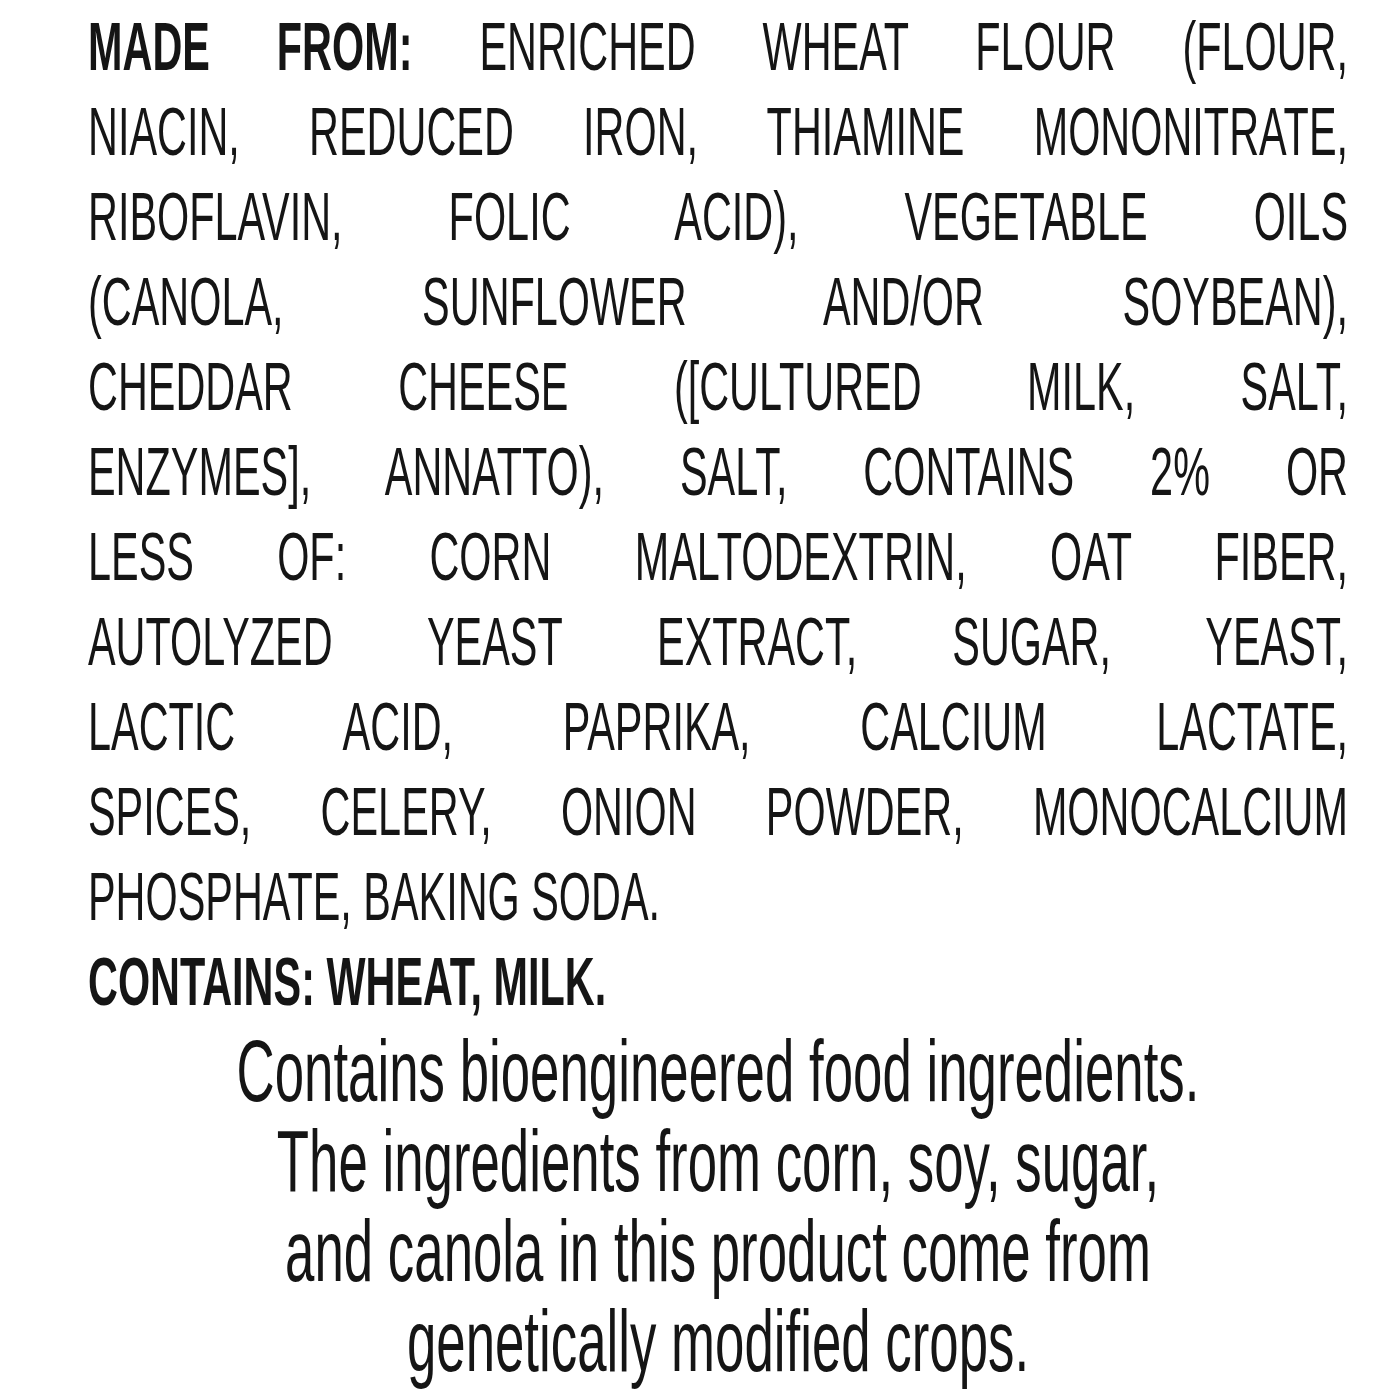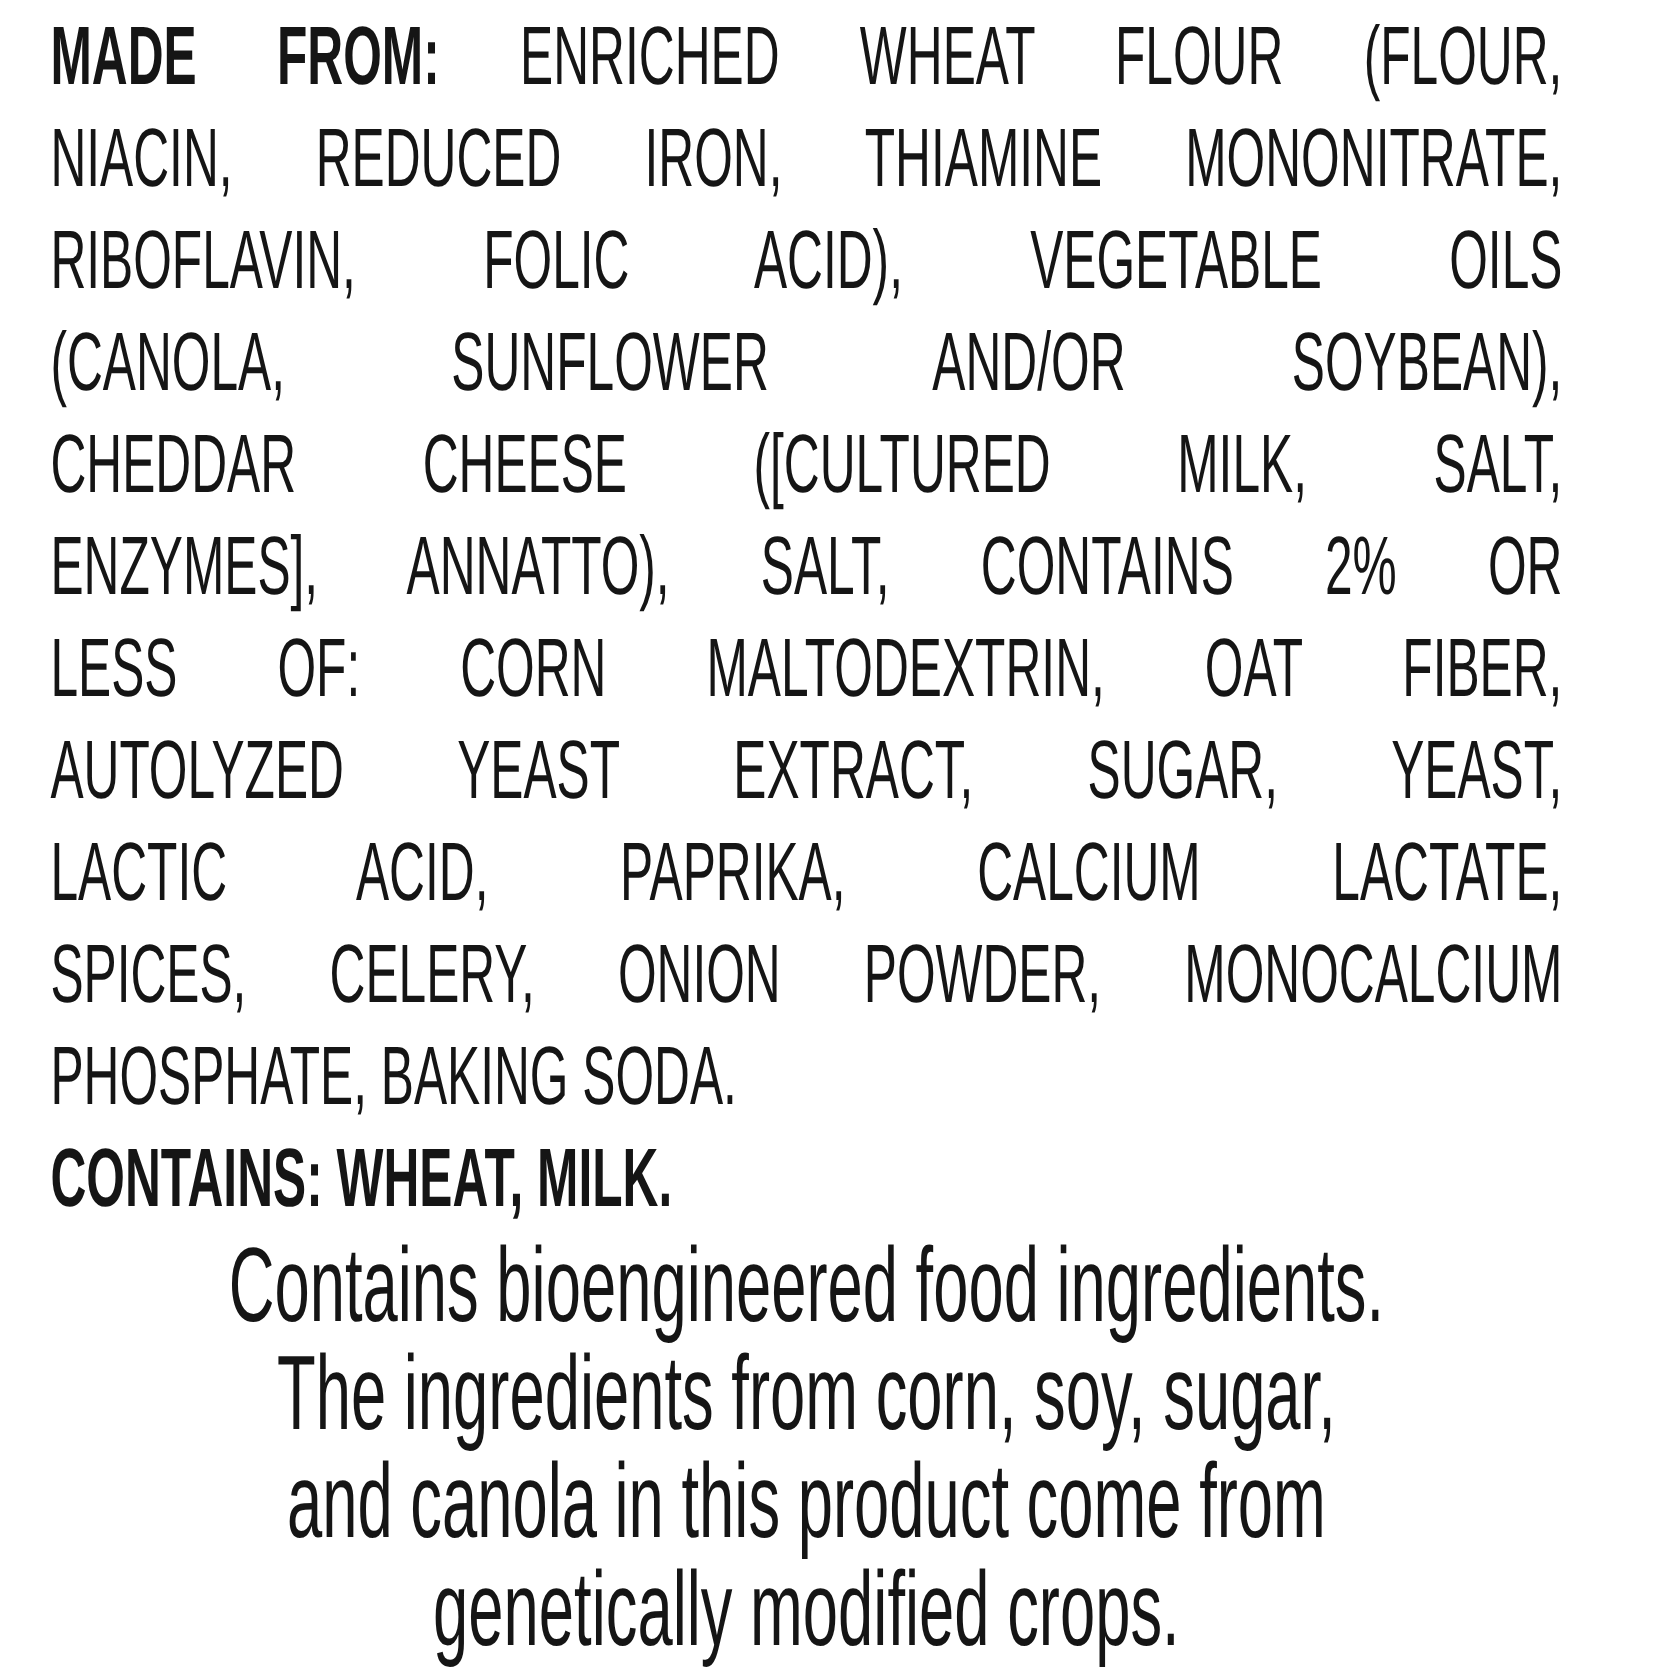--- a/index.html
+++ b/index.html
@@ -8,21 +8,21 @@
     background: #ffffff;
   }
   body {
     width: 1400px;
     height: 1400px;
     overflow: hidden;
     font-family: "Liberation Sans", sans-serif;
     color: #151515;
   }
   .label-panel {
-    padding: 4px 0 0 42px;
+    padding: 4px 0 0 88px;
   }
   
   .scale-wrap {
     width: 2100px;            
     transform: scaleX(0.6);
     transform-origin: 0 0;
   }
   .ingredients-block {
     font-size: 69px;
     line-height: 85px;

